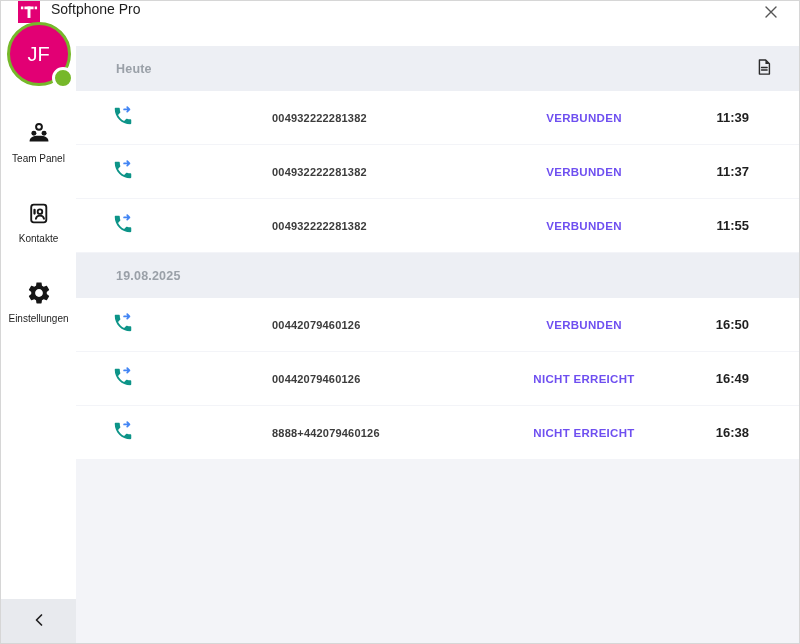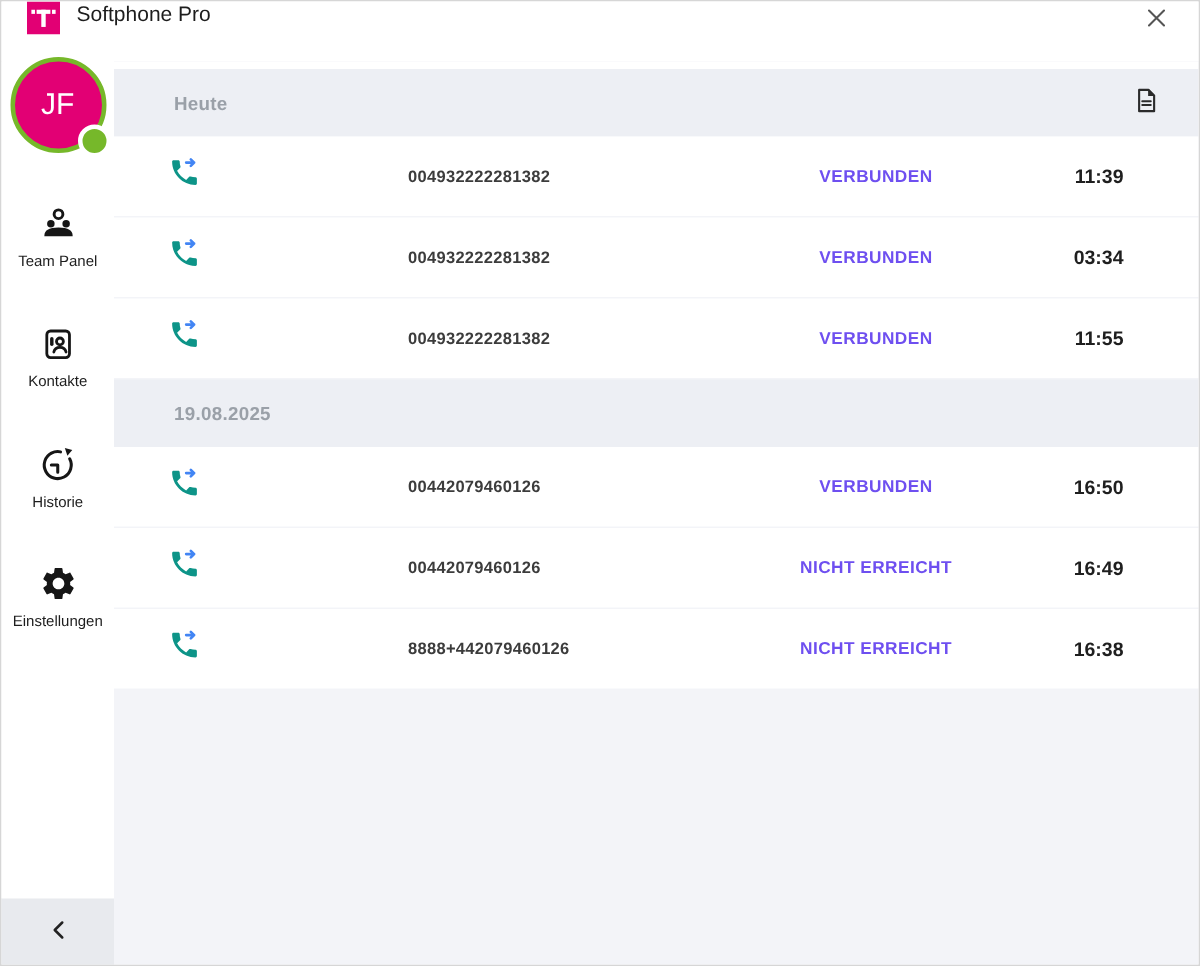--- a/index.html
+++ b/index.html
@@ -16,21 +16,21 @@
   .titlebar{
     position:absolute;top:0;left:0;right:0;height:40px;
     background:#fff;display:flex;align-items:flex-start;
     padding:0 16px 0 17px;box-sizing:border-box;
   }
   .t-logo{width:22px;height:22px;flex:0 0 auto;}
   .app-title{margin-left:11px;font-size:14px;color:#1d1d1d;}
   .close-btn{margin-left:auto;width:24px;height:24px;display:flex;align-items:center;justify-content:center;cursor:pointer;background:none;border:none;padding:0;}
   
   .sidebar{
-    position:absolute;top:40px;left:0;width:75px;bottom:44px;
+    position:absolute;top:24px;left:0;width:75px;bottom:44px;
     background:#fff;display:flex;flex-direction:column;align-items:center;
   }
   .avatar-wrap{position:relative;width:64px;height:64px;margin-top:-3px;cursor:pointer;}
   .avatar{
     width:58px;height:58px;border-radius:50%;
     background:var(--brand_magenta);border:3px solid var(--presence_green);
     color:#fff;font-size:20px;display:flex;align-items:center;justify-content:center;
   }
   .status-dot{
     position:absolute;right:-3px;bottom:-3px;width:16px;height:16px;border-radius:50%;
@@ -121,30 +121,20 @@
           <rect class="icon-stroke" x="5" y="3.5" width="14.5" height="17" rx="2.4"></rect>
           <path d="M8.2 8.5 v3.5" stroke="#161616" stroke-width="2.2" stroke-linecap="round" fill="none"></path>
           <circle class="icon-stroke" cx="13.4" cy="10.2" r="2.2"></circle>
           <path class="icon-stroke" d="M9.5 17c.4-2 1.9-3 3.9-3s3.5 1 3.9 3"></path>
         </svg>
       </span>
       <span class="label">Kontakte</span>
     </div>
 
 
-    <div class="nav-item">
-      <span>
-        <svg width="27" height="27" viewBox="0 0 24 24">
-          <circle class="icon-stroke" cx="12" cy="12.5" r="8" stroke-dasharray="43 8" transform="rotate(-28 12 12.5)"></circle>
-          <path class="icon-fill" d="M16.2 2.4 l4.4 1.2 -2.9 3.4 z"></path>
-          <path class="icon-stroke" d="M12 12.5 H8.2 M12 12.5 V16.8"></path>
-        </svg>
-      </span>
-      <span class="label">Historie</span>
-    </div>
 
     <div class="nav-item">
       <span>
         <svg width="26" height="26" viewBox="0 0 24 24">
           <path class="icon-fill" d="M19.14 12.94c.04-.3.06-.61.06-.94 0-.32-.02-.64-.07-.94l2.03-1.58c.18-.14.23-.41.12-.61l-1.92-3.32c-.12-.22-.37-.29-.59-.22l-2.39.96c-.5-.38-1.03-.7-1.62-.94l-.36-2.54c-.04-.24-.24-.41-.48-.41h-3.84c-.24 0-.43.17-.47.41l-.36 2.54c-.59.24-1.13.57-1.62.94l-2.39-.96c-.22-.08-.47 0-.59.22L2.74 8.87c-.12.21-.08.47.12.61l2.03 1.58c-.05.3-.09.63-.09.94s.02.64.07.94l-2.03 1.58c-.18.14-.23.41-.12.61l1.92 3.32c.12.22.37.29.59.22l2.39-.96c.5.38 1.03.7 1.62.94l.36 2.54c.05.24.24.41.48.41h3.84c.24 0 .44-.17.47-.41l.36-2.54c.59-.24 1.13-.56 1.62-.94l2.39.96c.22.08.47 0 .59-.22l1.92-3.32c.12-.22.07-.47-.12-.61l-2.01-1.58zM12 15.6c-1.98 0-3.6-1.62-3.6-3.6s1.62-3.6 3.6-3.6 3.6 1.62 3.6 3.6-1.62 3.6-3.6 3.6z"></path>
         </svg>
       </span>
       <span class="label">Einstellungen</span>
     </div>
 
@@ -191,21 +181,21 @@
 
   <div class="call-row">
     <span class="call-icon">
       <svg width="22" height="22" viewBox="0 0 24 24">
         <path fill="var(--call_teal)" d="M6.62 10.79c1.44 2.83 3.76 5.14 6.59 6.59l2.2-2.21c.27-.27.67-.36 1.02-.24 1.12.37 2.33.57 3.57.57.55 0 1 .45 1 1V20c0 .55-.45 1-1 1-9.39 0-17-7.61-17-17 0-.55.45-1 1-1h3.5c.55 0 1 .45 1 1 0 1.25.2 2.45.57 3.57.11.35.03.74-.25 1.02l-2.2 2.2z"></path>
         <path d="M13.2 4.8 H19 M16.6 2.4 L19 4.8 L16.6 7.2" fill="none" stroke="var(--arrow_blue)" stroke-width="1.9" stroke-linecap="round" stroke-linejoin="round"></path>
       </svg>
     </span>
     <span class="call-number">004932222281382</span>
     <span class="call-status">VERBUNDEN</span>
-    <span class="call-time">03:34</span>
+    <span class="call-time">11:37</span>
   </div>
 
   <div class="call-row">
     <span class="call-icon">
       <svg width="22" height="22" viewBox="0 0 24 24">
         <path fill="var(--call_teal)" d="M6.62 10.79c1.44 2.83 3.76 5.14 6.59 6.59l2.2-2.21c.27-.27.67-.36 1.02-.24 1.12.37 2.33.57 3.57.57.55 0 1 .45 1 1V20c0 .55-.45 1-1 1-9.39 0-17-7.61-17-17 0-.55.45-1 1-1h3.5c.55 0 1 .45 1 1 0 1.25.2 2.45.57 3.57.11.35.03.74-.25 1.02l-2.2 2.2z"></path>
         <path d="M13.2 4.8 H19 M16.6 2.4 L19 4.8 L16.6 7.2" fill="none" stroke="var(--arrow_blue)" stroke-width="1.9" stroke-linecap="round" stroke-linejoin="round"></path>
       </svg>
     </span>
     <span class="call-number">004932222281382</span>

